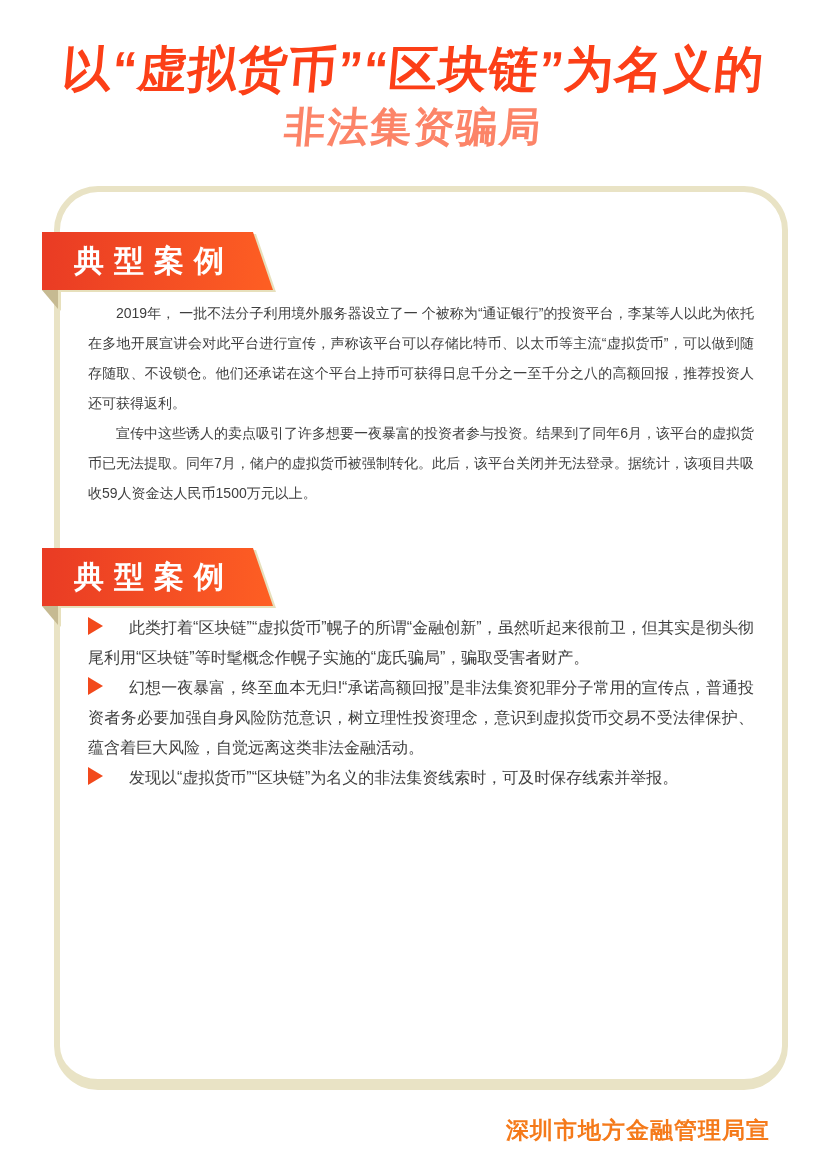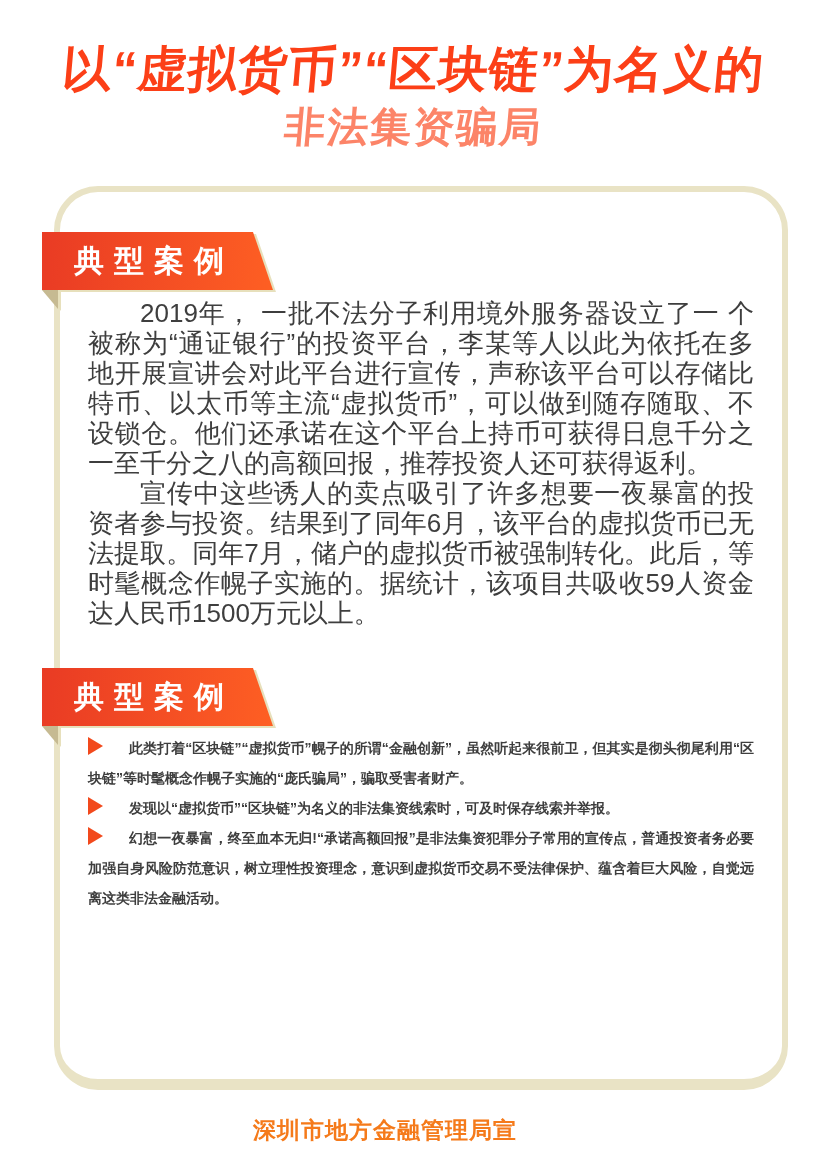--- a/index.html
+++ b/index.html
@@ -55,40 +55,39 @@
   .ribbon-fold{
     position:absolute;left:0;top:58px;width:16px;height:19px;
     background:#c6ba92;
     clip-path:polygon(0 0,100% 0,100% 100%);
   }
 
   
   .case-paragraphs{margin-top:8px;}
   .case-paragraphs p{
     margin:0;text-indent:2em;
-    font-size:26px;line-height:30px;color:#3e3e3e;
+    font-size:14px;line-height:30px;color:#3e3e3e;
     text-align:justify;
   }
   .risk-bullets{margin-top:7px;}
   .risk-bullets p{
-    margin:0;font-size:14px;line-height:30px;color:#3e3e3e;
+    margin:0;font-size:16px;line-height:30px;color:#3e3e3e;
     text-align:justify;
-    font-weight:bold;
   }
   .tri{
     display:inline-block;width:0;height:0;
     border-left:15px solid #f2491c;
     border-top:9px solid transparent;
     border-bottom:9px solid transparent;
     margin-right:26px;vertical-align:-2px;
   }
 
   
   .footer{
-    margin-top:25px;text-align:center;padding-right:57px;
+    margin-top:25px;text-align:right;padding-right:57px;
     font-size:23px;font-weight:bold;color:#f57a1a;
     letter-spacing:1px;
   }
 </style>
 </head>
 <body>
 
 <div class="page">
 
   <header>
@@ -100,34 +99,34 @@
 
     <div class="ribbon-outer first">
       <div class="ribbon">
         <span class="ribbon-label">典型案例</span>
       </div>
       <div class="ribbon-fold"></div>
     </div>
 
     <div class="case-paragraphs">
       <p>2019年， 一批不法分子利用境外服务器设立了一 个被称为“通证银行”的投资平台，李某等人以此为依托在多地开展宣讲会对此平台进行宣传，声称该平台可以存储比特币、以太币等主流“虚拟货币”，可以做到随存随取、不设锁仓。他们还承诺在这个平台上持币可获得日息千分之一至千分之八的高额回报，推荐投资人还可获得返利。</p>
-      <p>宣传中这些诱人的卖点吸引了许多想要一夜暴富的投资者参与投资。结果到了同年6月，该平台的虚拟货币已无法提取。同年7月，储户的虚拟货币被强制转化。此后，等时髦概念作幌子实施的。据统计，该项目共吸收59人资金达人民币1500万元以上。</p>
+      <p>宣传中这些诱人的卖点吸引了许多想要一夜暴富的投资者参与投资。结果到了同年6月，该平台的虚拟货币已无法提取。同年7月，储户的虚拟货币被强制转化。此后，该平台关闭并无法登录。据统计，该项目共吸收59人资金达人民币1500万元以上。</p>
     </div>
 
     <div class="ribbon-outer second">
       <div class="ribbon">
         <span class="ribbon-label">典型案例</span>
       </div>
       <div class="ribbon-fold"></div>
     </div>
 
     <div class="risk-bullets">
       <p><span class="tri"></span><span>此类打着“区块链”“虚拟货币”幌子的所谓“金融创新”，虽然听起来很前卫，但其实是彻头彻尾利用“区块链”等时髦概念作幌子实施的“庞氏骗局”，骗取受害者财产。</span></p>
+      <p><span class="tri"></span><span>幻想一夜暴富，终至血本无归!“承诺高额回报”是非法集资犯罪分子常用的宣传点，普通投资者务必要加强自身风险防范意识，树立理性投资理念，意识到虚拟货币交易不受法律保护、蕴含着巨大风险，自觉远离这类非法金融活动。</span></p>
       <p><span class="tri"></span><span>发现以“虚拟货币”“区块链”为名义的非法集资线索时，可及时保存线索并举报。</span></p>
-      <p><span class="tri"></span><span>幻想一夜暴富，终至血本无归!“承诺高额回报”是非法集资犯罪分子常用的宣传点，普通投资者务必要加强自身风险防范意识，树立理性投资理念，意识到虚拟货币交易不受法律保护、蕴含着巨大风险，自觉远离这类非法金融活动。</span></p>
     </div>
 
   </div>
 
   <div class="footer">
     <span>深圳市地方金融管理局宣</span>
   </div>
 
 </div>
 

